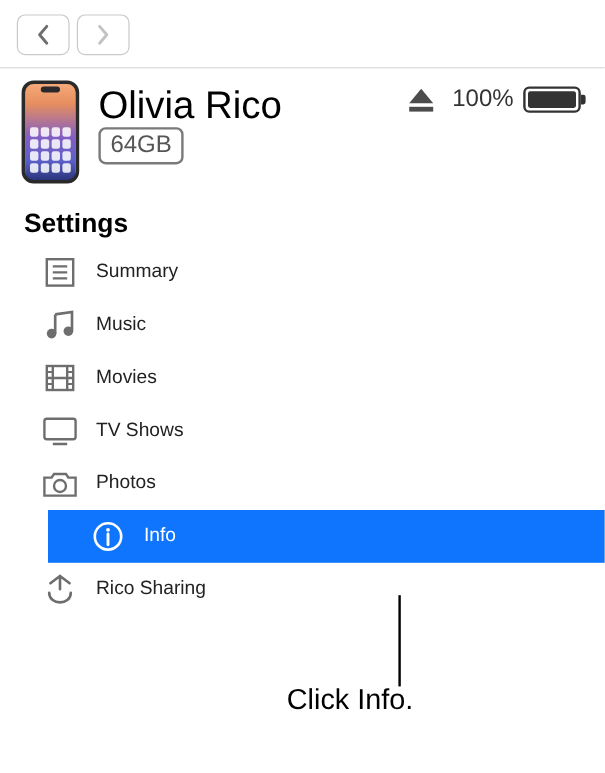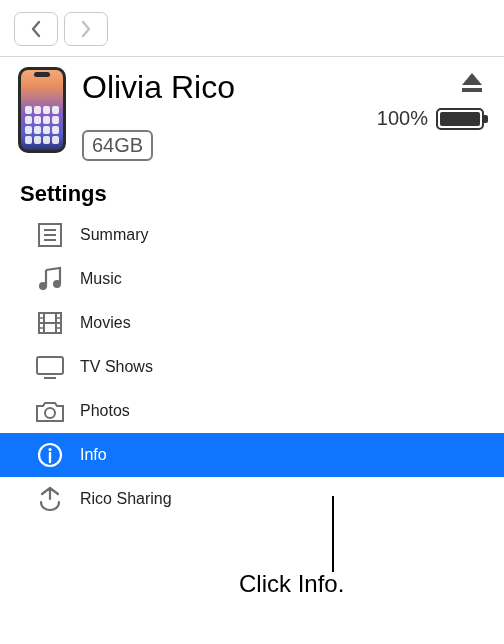--- a/index.html
+++ b/index.html
@@ -68,26 +68,26 @@
       font-weight: 400;
       margin-top: 2px;
     }
     .storage-badge {
       display:inline-block;
       border: 2px solid #7a7a7a;
       border-radius: 6px;
       padding: 2px 8px;
       font-size: 20px;
       color:#555;
-      margin-top: 24px;
+      margin-top: 0;
       font-weight: 500;
     }
     .device-right {
       display:flex;
-      flex-direction:column;
+      flex-direction:row;
       align-items:flex-end;
       gap: 14px;
       padding-top: 4px;
       padding-right: 4px;
     }
     .eject-icon { color:#4c4c4c; }
     .battery-wrap {
       display:flex;
       align-items:center;
       gap:8px;
@@ -134,20 +134,21 @@
       width: 32px;
       height: 32px;
       display:flex;
       align-items:center;
       justify-content:center;
       color:#6e6e6e;
     }
     .settings-list .item.selected {
       background: #0f75ff;
       color:#fff;
+      margin-left:40px;
     }
     .settings-list .item.selected .ico { color:#fff; }
     .callout-line {
       position:absolute;
       left: 332px;
       top: 496px;
       width: 2px;
       height: 76px;
       background:#000;
     }

